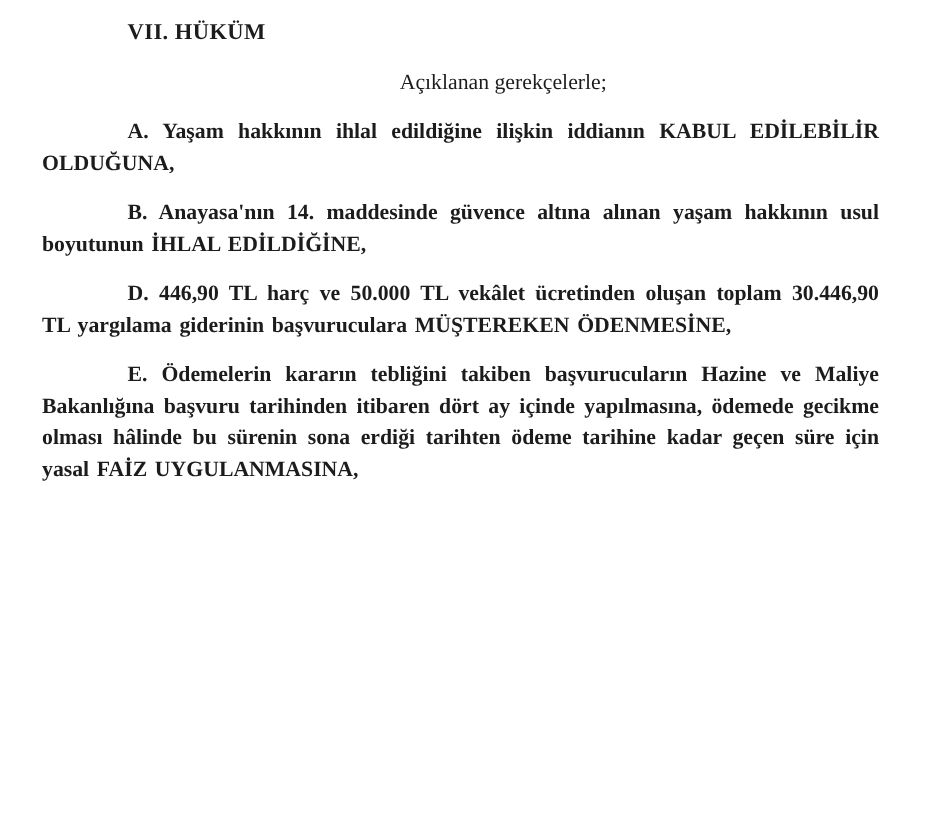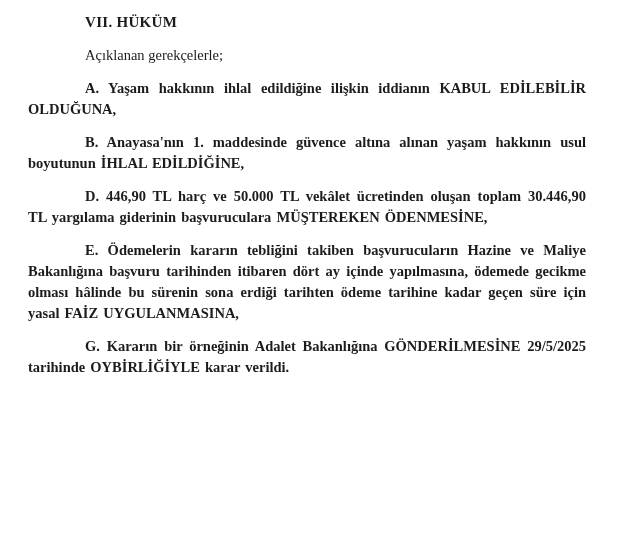--- a/index.html
+++ b/index.html
@@ -26,20 +26,21 @@
     font-weight: bold;
     line-height: 21px;
     margin: 0 0 12px 57px;
     letter-spacing: 0.3px;
   }
   .doc-intro {
     font-size: 14.5px;
     line-height: 21px;
     margin: 0 0 12px 0;
     text-indent: 57px;
+    text-align: center;
   }
   .doc-para {
     font-size: 14.5px;
     line-height: 21px;
     margin: 0 0 12px 0;
     text-indent: 57px;
     text-align: justify;
     text-align-last: left;
     word-spacing: 1.5px;
     font-weight: bold;
@@ -48,22 +49,21 @@
 </head>
 <body>
 
 <div class="page">
   <h1 class="doc-title">VII. HÜKÜM</h1>
 
   <p class="doc-intro">Açıklanan gerekçelerle;</p>
 
   <p class="doc-para">A. Yaşam hakkının ihlal edildiğine ilişkin iddianın KABUL EDİLEBİLİR OLDUĞUNA,</p>
 
-  <p class="doc-para">B. Anayasa'nın 1. maddesinde güvence altına alınan yaşam hakkının usul boyutunun İHLAL EDİLDİĞİNE,</p>
+  <p class="doc-para">B. Anayasa'nın 14. maddesinde güvence altına alınan yaşam hakkının usul boyutunun İHLAL EDİLDİĞİNE,</p>
 
 
   <p class="doc-para">D. 446,90 TL harç ve 50.000 TL vekâlet ücretinden oluşan toplam 30.446,90 TL yargılama giderinin başvuruculara MÜŞTEREKEN ÖDENMESİNE,</p>
 
   <p class="doc-para">E. Ödemelerin kararın tebliğini takiben başvurucuların Hazine ve Maliye Bakanlığına başvuru tarihinden itibaren dört ay içinde yapılmasına, ödemede gecikme olması hâlinde bu sürenin sona erdiği tarihten ödeme tarihine kadar geçen süre için yasal FAİZ UYGULANMASINA,</p>
 
 
-  <p class="doc-para">G. Kararın bir örneğinin Adalet Bakanlığına GÖNDERİLMESİNE 29/5/2025 tarihinde OYBİRLİĞİYLE karar verildi.</p>
 </div>
 
 </body></html>

